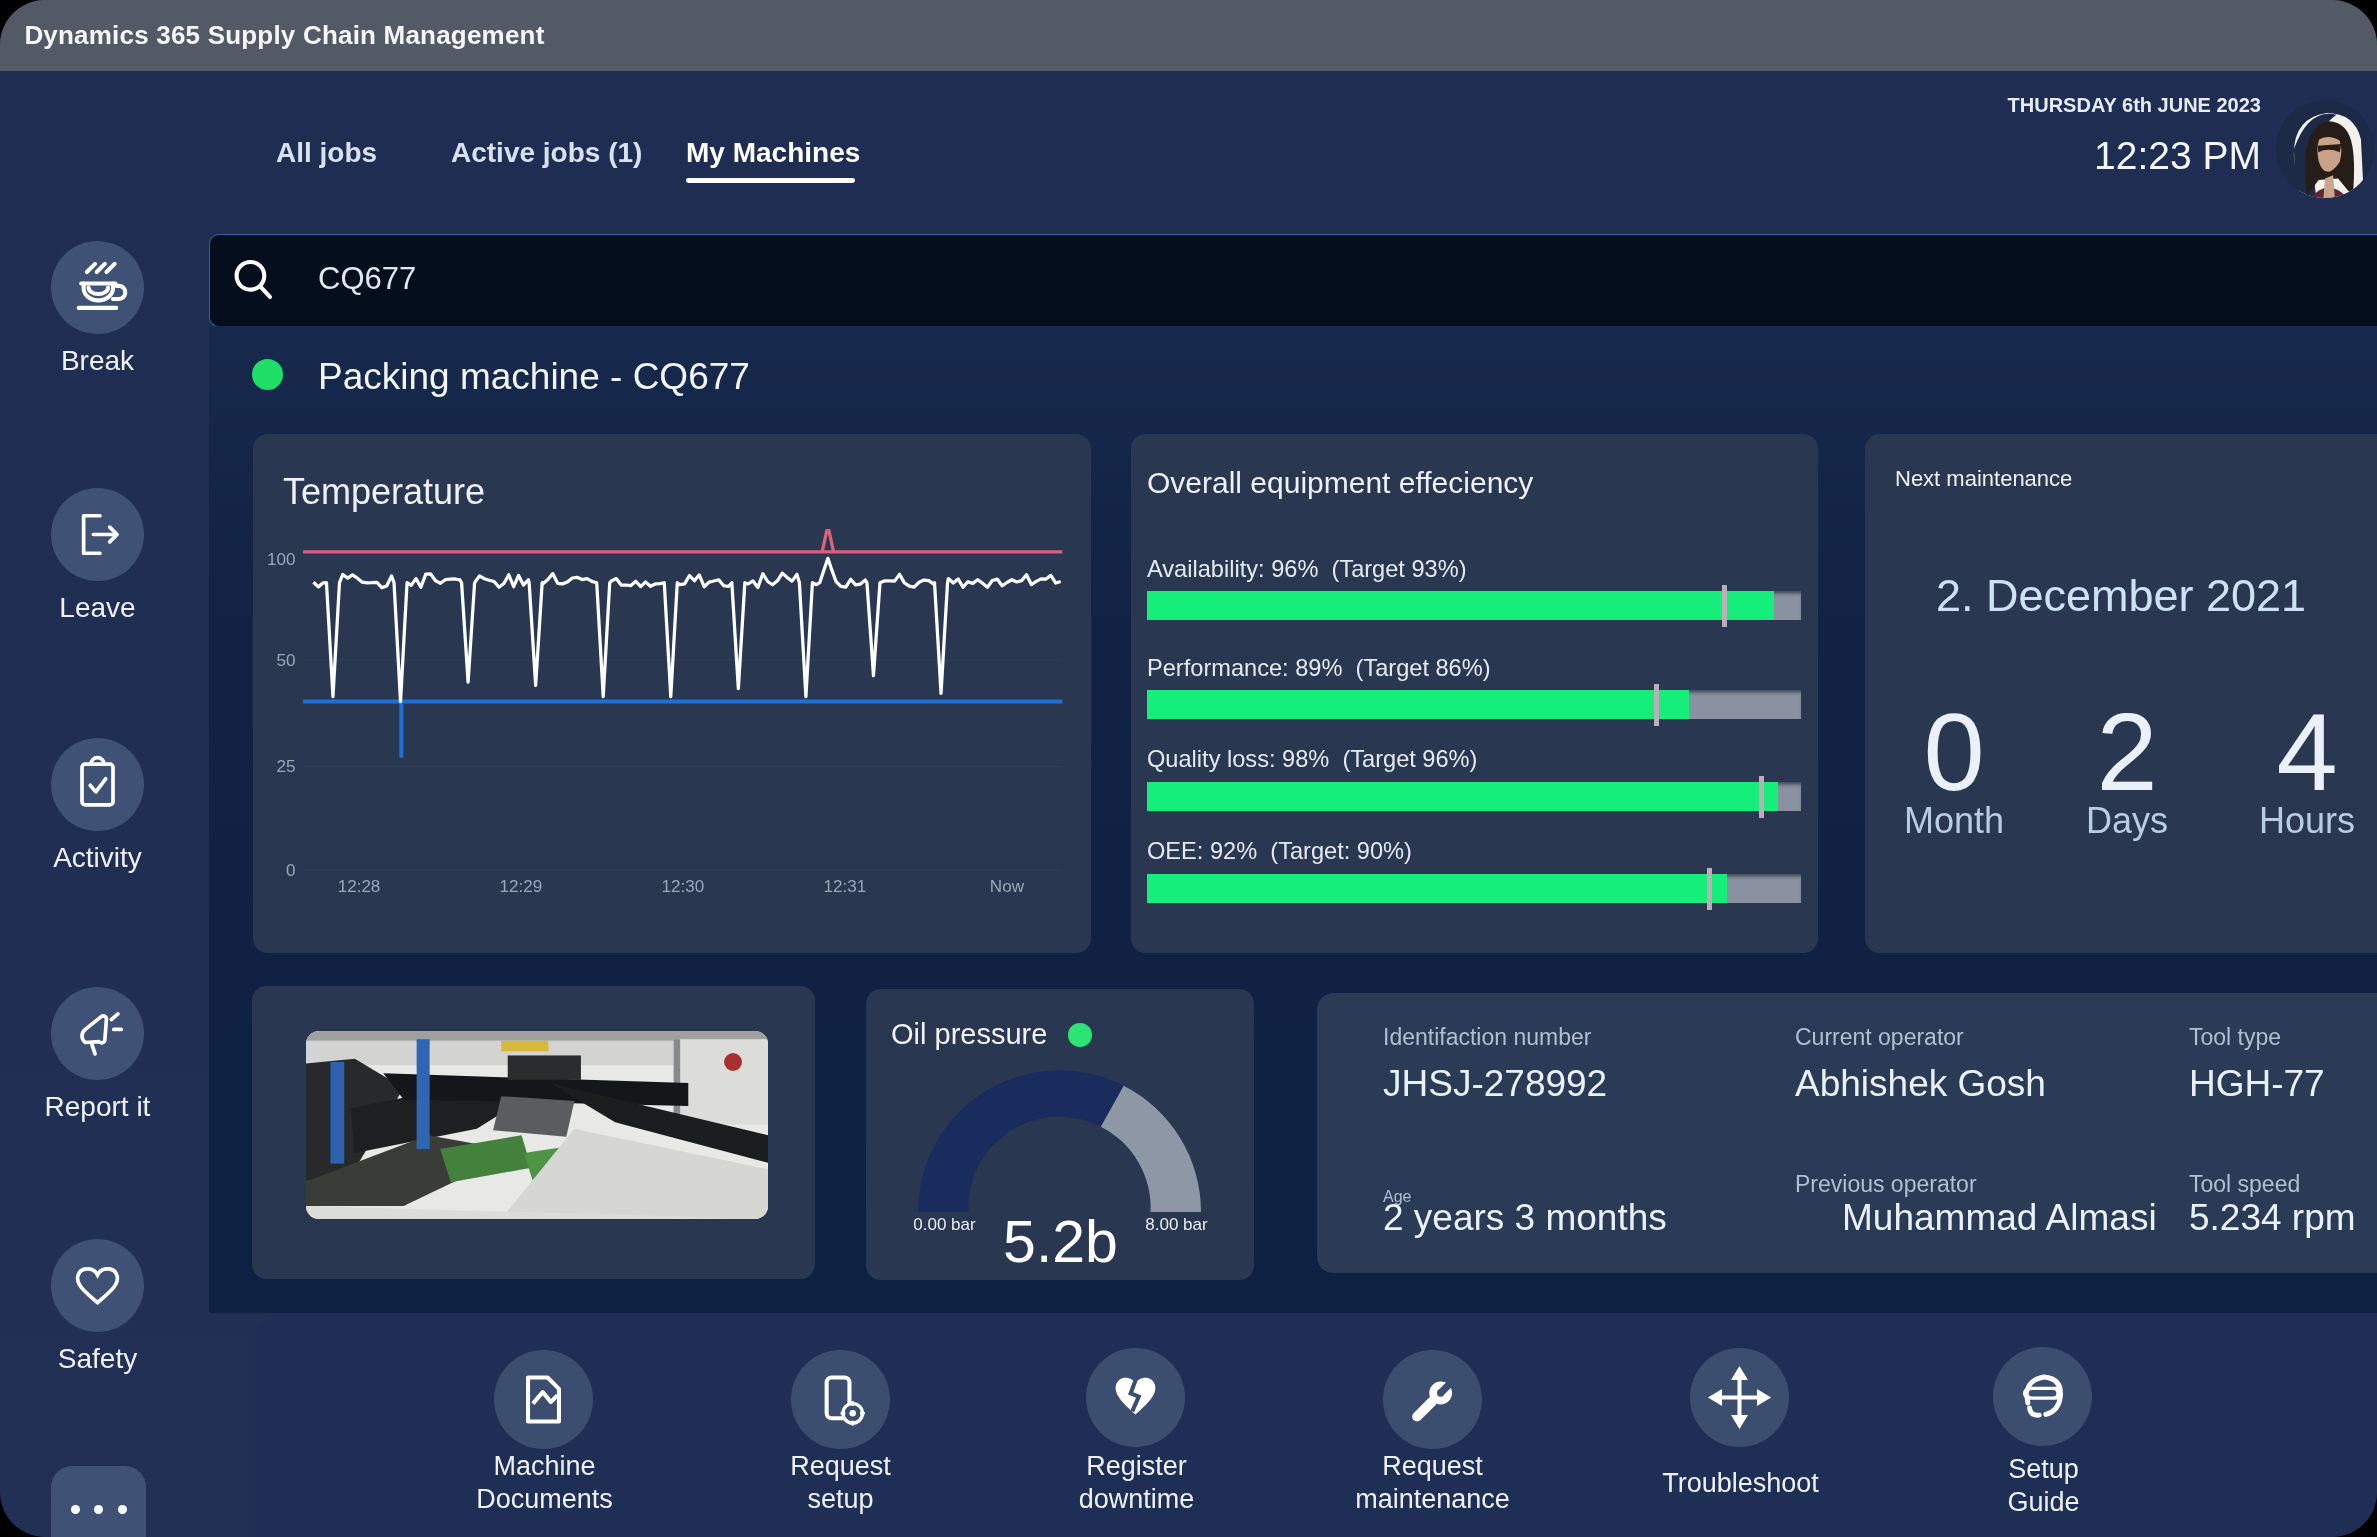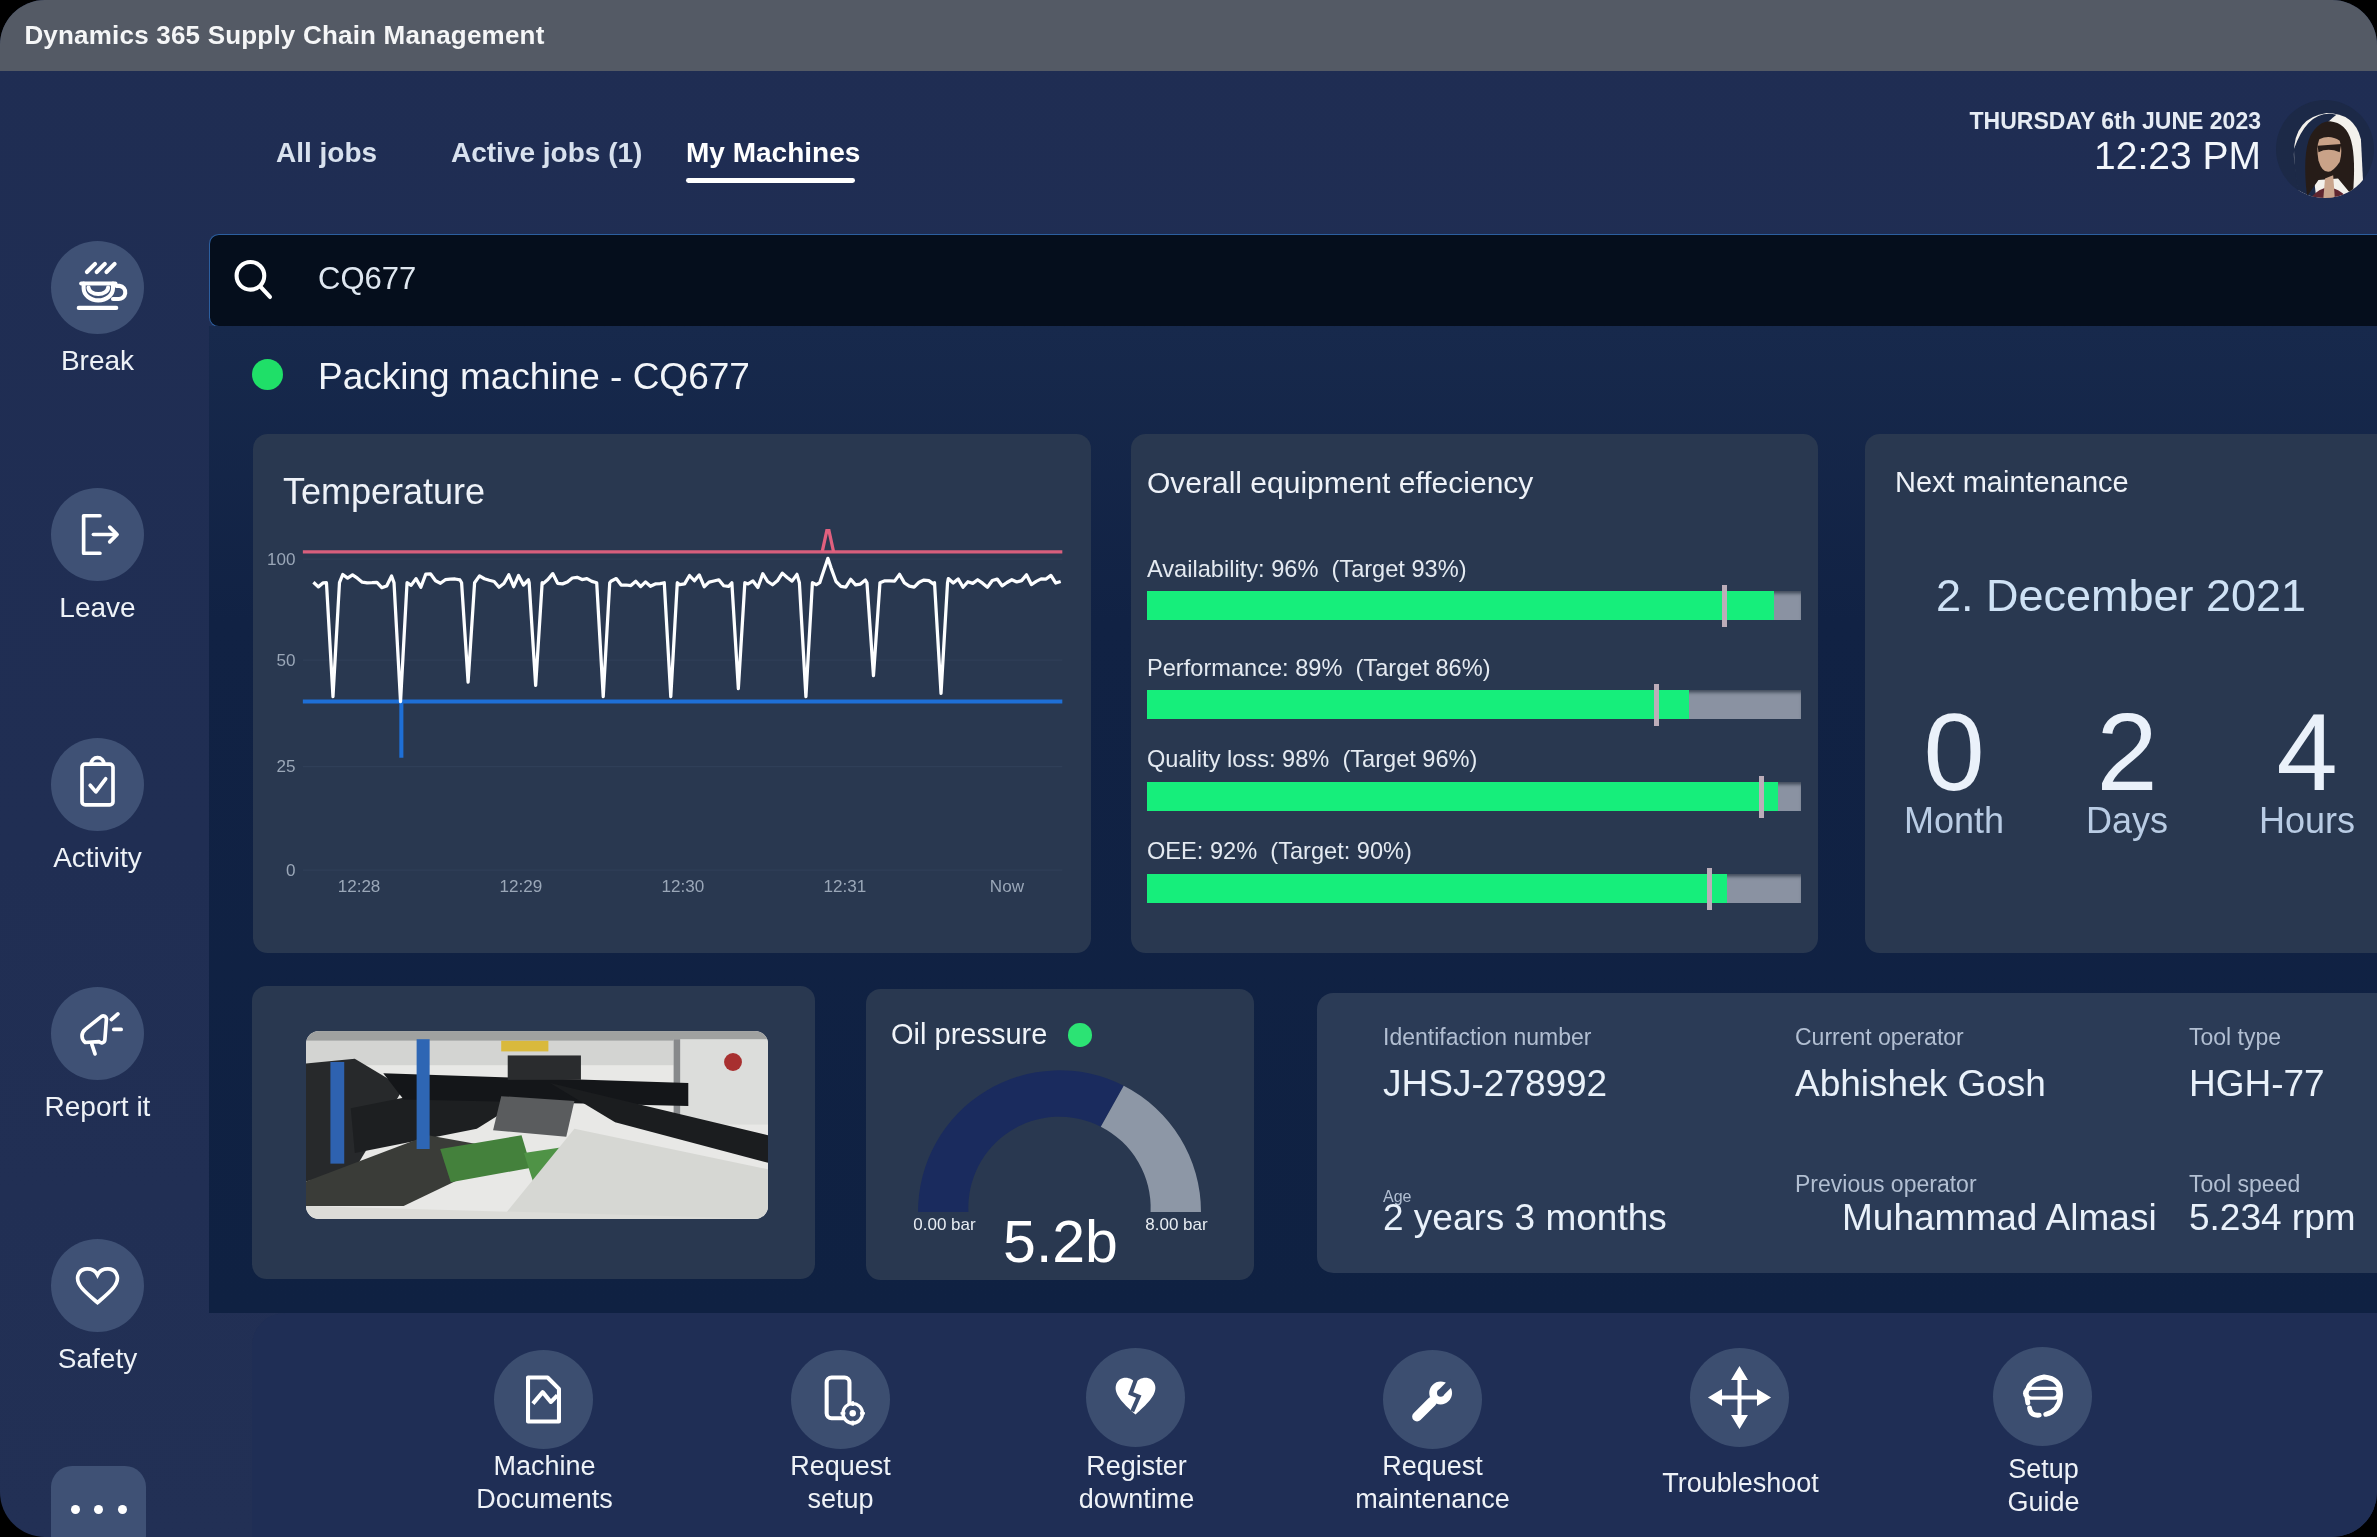--- a/index.html
+++ b/index.html
@@ -5,21 +5,21 @@
   * { margin:0; padding:0; box-sizing:border-box; }
   html,body { background:#000; width:2377px; height:1537px; overflow:hidden; }
   body { font-family:"Liberation Sans", sans-serif; }
   .win { position:absolute; left:0; top:0; width:2377px; height:1537px;
          border-radius:45px; overflow:hidden;
          background:linear-gradient(180deg,#1f2d53 0%, #202e53 55%, #223055 100%); }
   .topbar { position:absolute; left:0; top:0; width:2377px; height:71px; background:#545a65; }
   .topbar span { position:absolute; left:24.4px; top:19.5px; font-size:26px; font-weight:700; color:#f5f6f7; letter-spacing:0.2px; }
   .tab { position:absolute; top:137px; color:#e9eef5; font-size:28px; font-weight:700; }
   .tabline { position:absolute; left:686px; top:178px; width:169px; height:4.9px; background:#fff; border-radius:2.4px; }
-  .date1 { position:absolute; top:108px; right:116px; font-size:23px; font-weight:700; color:#e6ecf4; }
+  .date1 { position:absolute; top:94px; right:116px; font-size:20px; font-weight:700; color:#e6ecf4; }
   .time1 { position:absolute; top:134px; right:116px; font-size:39px; font-weight:400; color:#f2f6fb; }
   .search { position:absolute; left:209px; top:234px; width:2276px; height:93px;
             background:#050e1c; border:1.6px solid #2c5f9f; border-right:none; border-radius:9.8px 0 0 9.8px; }
   .searchtxt { position:absolute; left:108px; top:26px; font-size:31px; color:#dfe7f0; }
   .statusdot { position:absolute; left:252px; top:359px; width:31px; height:31px; border-radius:50%; background:#1fdf68; }
   .statustxt { position:absolute; left:318px; top:356px; font-size:37px; color:#f2f5f9; }
   .card { position:absolute; background:#293850; border-radius:14.7px; }
   .cardtitle { position:absolute; font-size:33px; color:#eef2f8; }
   .sideitem { position:absolute; width:195px; text-align:center; left:0; }
   .sidecircle { width:93px; height:93px; border-radius:50%; background:#3f5175; margin:0 auto; position:relative; }
@@ -120,21 +120,21 @@
     <div style="position:absolute; left:0; top:0; width:631px; height:29px; background:#16ee7b;"></div>
     <div style="position:absolute; left:612px; top:-6.5px; width:4.9px; height:42px; background:#bcadb9;"></div>
   </div>
   <div style="position:absolute; left:1147px; top:838px; font-size:23.6px; color:#e4eaf1;">OEE: 92%&nbsp; (Target: 90%)</div>
   <div style="position:absolute; left:1147px; top:874px; width:654px; height:29px; background:#8a92a2; box-shadow:inset 0 4.1px 3.3px -1.6px rgba(5,18,32,0.55);">
     <div style="position:absolute; left:0; top:0; width:580px; height:29px; background:#16ee7b;"></div>
     <div style="position:absolute; left:560px; top:-6.5px; width:4.9px; height:42px; background:#bcadb9;"></div>
   </div>
 
   <div class="card" style="left:1865px; top:434px; width:512px; height:519px; border-radius:14.7px 0 0 14.7px;"></div>
-  <div class="cardtitle" style="left:1895px; top:466px; font-size:29px;">Next maintenance</div>
+  <div class="cardtitle" style="left:1895px; top:466px; font-size:22px;">Next maintenance</div>
   <div style="position:absolute; left:1865px; top:570px; width:512px; text-align:center; font-size:45px; color:#cfe2f5;">2. December 2021</div>
   <div style="position:absolute; left:1897px; top:688px; width:114px; text-align:center; font-size:110px; color:#eaf1fa;">0</div>
   <div style="position:absolute; left:2070px; top:688px; width:114px; text-align:center; font-size:110px; color:#eaf1fa;">2</div>
   <div style="position:absolute; left:2250px; top:688px; width:114px; text-align:center; font-size:110px; color:#eaf1fa;">4</div>
   <div style="position:absolute; left:1897px; top:800px; width:114px; text-align:center; font-size:36px; color:#b9cce4;">Month</div>
   <div style="position:absolute; left:2070px; top:800px; width:114px; text-align:center; font-size:36px; color:#b9cce4;">Days</div>
   <div style="position:absolute; left:2250px; top:800px; width:114px; text-align:center; font-size:36px; color:#b9cce4;">Hours</div>
 
   <div class="card" style="left:252px; top:986px; width:563px; height:293px;"></div>
   <svg width="462" height="188" viewBox="0 0 568 231" style="left:306px; top:1031px;">

